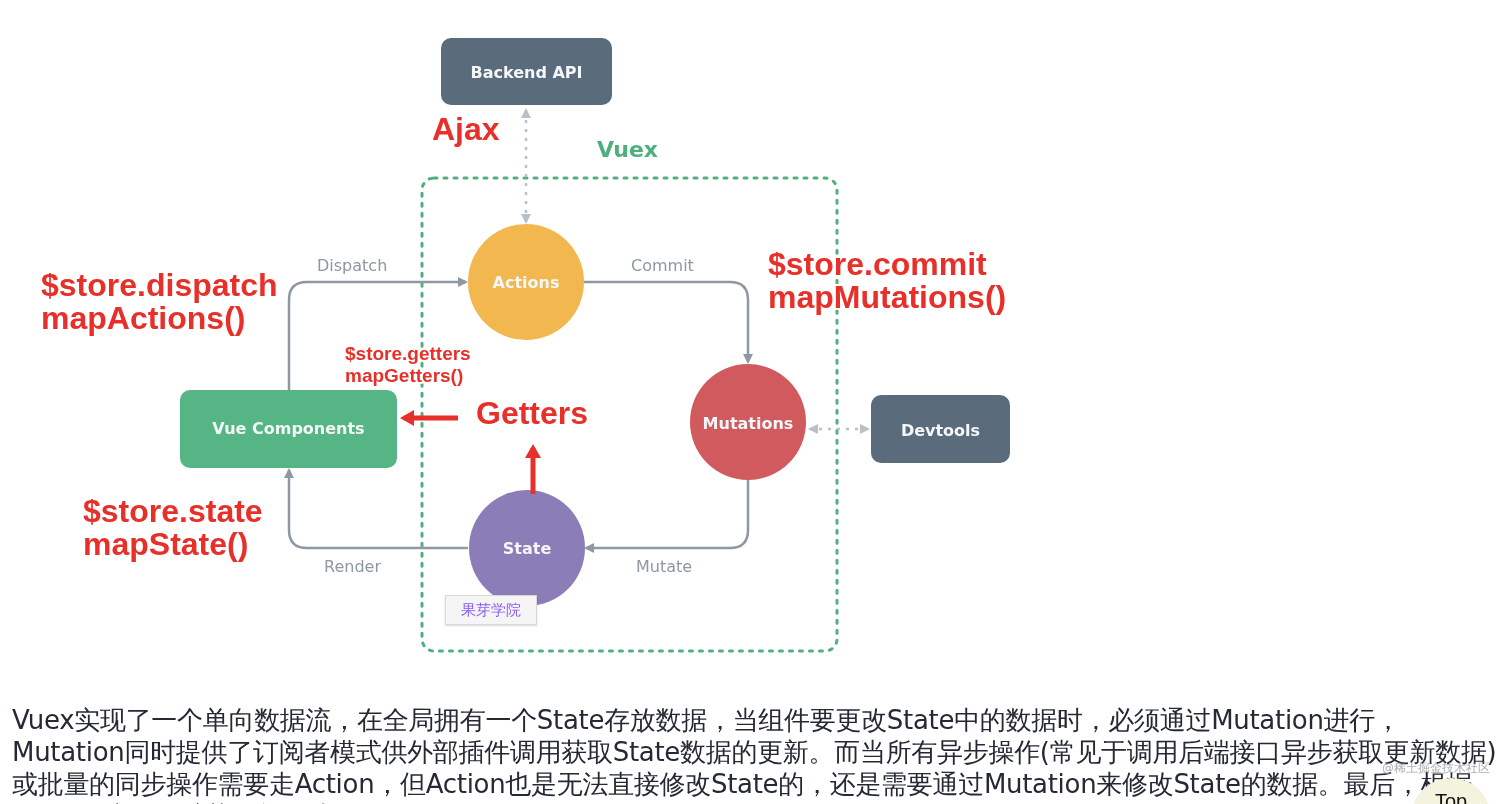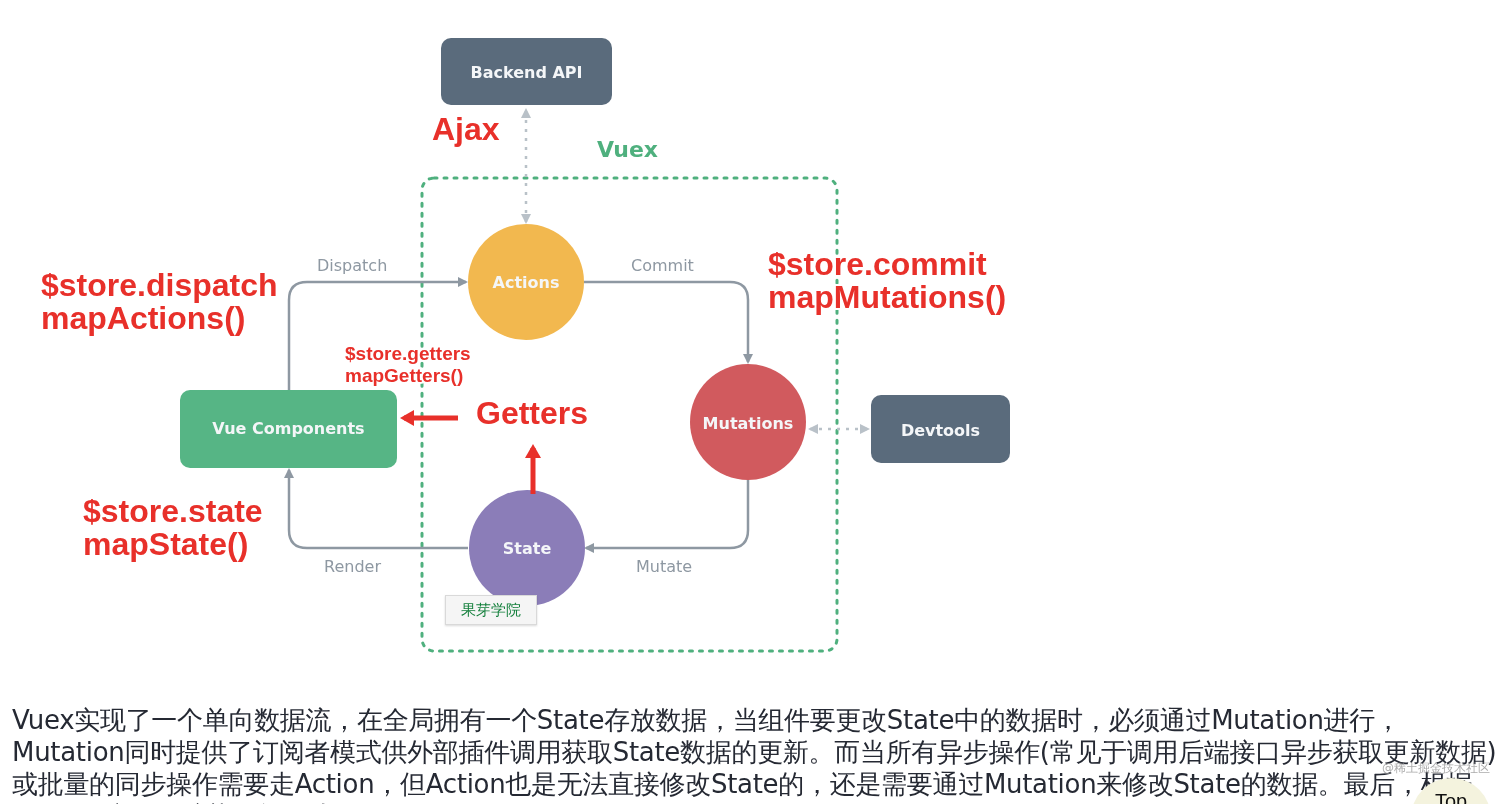--- a/index.html
+++ b/index.html
@@ -8,21 +8,21 @@
   #diagram { position:absolute; left:0; top:0; width:1512px; height:680px; }
   .node-text { font-family:"DejaVu Sans", sans-serif; font-size:16px; fill:#f4f6f8; font-weight:bold; }
   .flow-label { font-family:"DejaVu Sans", sans-serif; font-size:16px; fill:#8e98a2; }
   .vuex-label { font-family:"DejaVu Sans", sans-serif; font-size:22px; fill:#4fb07e; font-weight:bold; }
   .anno { font-family:"Liberation Sans", sans-serif; font-weight:bold; fill:#e8302a;
           stroke:#ffffff; stroke-width:4px; paint-order:stroke; }
   .anno-big { font-size:32px; }
   .anno-small { font-size:19px; }
   .watermark-tag { position:absolute; left:445px; top:595px; width:90px; height:28px;
     background:#f5f5f5; border:1px solid #d9d9d9; box-shadow:0 1px 2px rgba(0,0,0,0.15);
-    font-family:"DejaVu Sans", sans-serif; font-size:15px; color:#15803d; line-height:28px; text-align:center; }
+    font-family:"DejaVu Sans", sans-serif; font-size:15px; color:#8b5cf6; line-height:28px; text-align:center; }
   .paragraph { position:absolute; left:12px; top:704px; width:1492px;
     font-family:"DejaVu Sans", sans-serif; font-size:26px; line-height:32px; color:#252933; margin:0; letter-spacing:-0.3px; }
   .site-watermark { position:absolute; right:22px; top:760px; font-family:"DejaVu Sans", sans-serif;
     font-size:12px; color:rgba(150,150,150,0.8); }
   .top-button { position:absolute; left:1411px; top:778px; width:80px; height:80px; border-radius:50%;
     background:#f4f3de; font-family:"Liberation Sans", sans-serif; font-size:20px; color:#111;
     text-align:center; line-height:46px; cursor:pointer; }
 </style>
 </head>
 <body>

